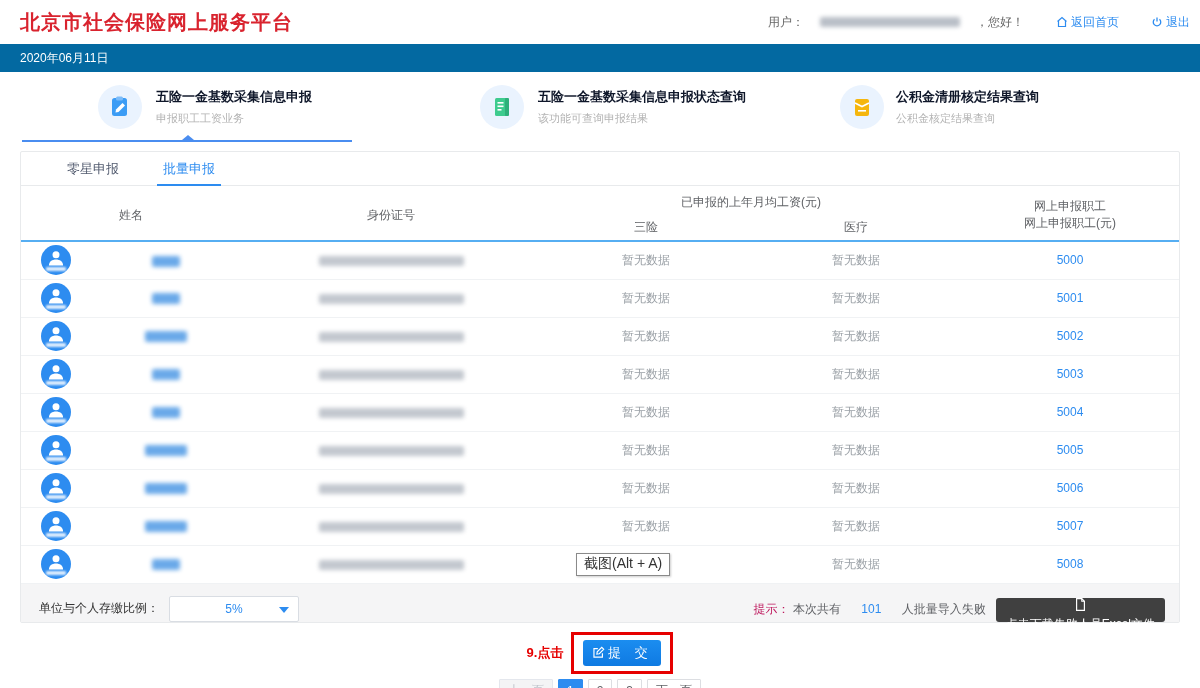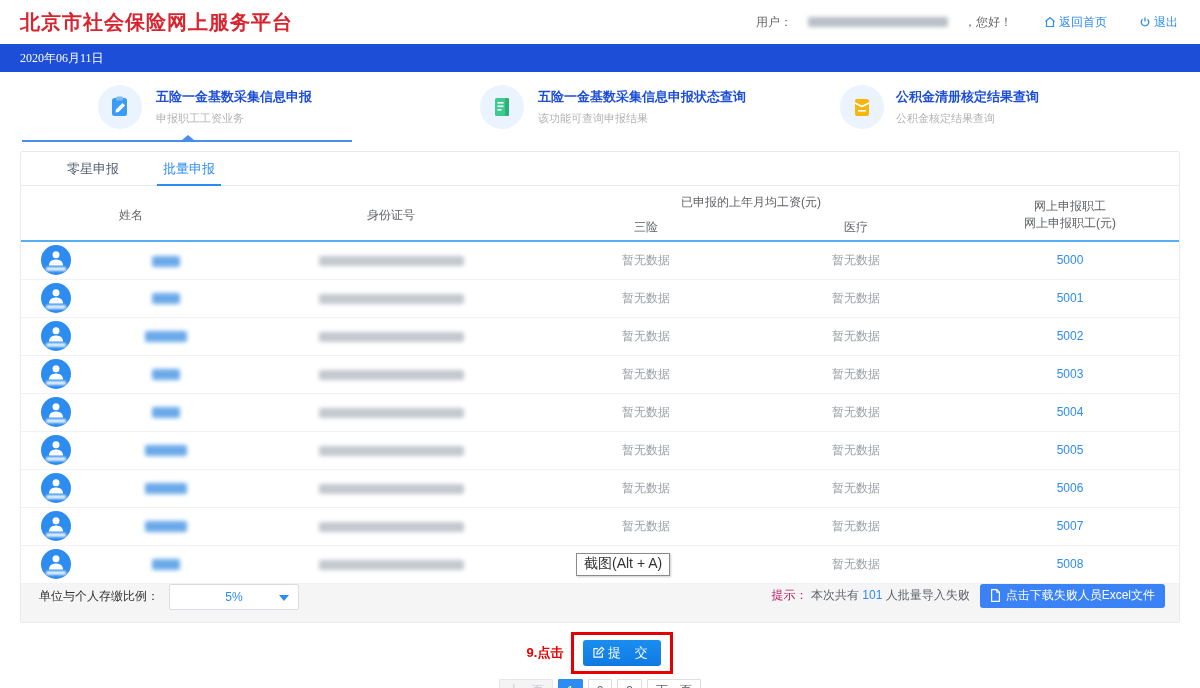--- a/index.html
+++ b/index.html
@@ -1,38 +1,38 @@
 <!DOCTYPE html>
 <html><head>
 <meta charset="utf-8">
 <style>
   * { margin:0; padding:0; box-sizing:border-box; }
   body { font-family:"Liberation Sans","DejaVu Sans",sans-serif; background:#fff; }
   .page { position:relative; width:1200px; height:688px; background:#fff; overflow:hidden; }
 
   
-  .top-header { height:44px; display:flex; align-items:center; justify-content:space-between; padding:0 22px 0 20px; background:#fff; }
+  .top-header { height:44px; display:flex; align-items:center; justify-content:space-between; padding:0 10px 0 20px; background:#fff; }
   .app-title { font-size:20px; font-weight:bold; color:#d9232e; letter-spacing:1px; }
   .user-area { display:flex; align-items:center; font-size:12px; color:#666; gap:16px; }
   .user-area .link { color:#2d8cf0; text-decoration:none; display:inline-flex; align-items:center; gap:3px; margin-left:16px; cursor:pointer; }
   .blur-blob { display:inline-block; border-radius:2px; filter:blur(2px); vertical-align:middle; }
   .user-blob { width:140px; height:10px; background:#b9bfc7; }
 
   
-  .date-bar { height:28px; background:#1d4ed8; color:#fff; font-size:12px; line-height:28px; padding-left:20px;font-family:Liberation Serif, serif; }
+  .date-bar { height:28px; background:#0369a1; color:#fff; font-size:12px; line-height:28px; padding-left:20px; }
 
   
   .services { display:flex; padding:13px 40px 0 40px; height:58px; }
   .service { flex:1; display:flex; align-items:flex-start; gap:14px; }
   .service:nth-child(1){ padding-left:58px; }
   .service:nth-child(2){ padding-left:62px; }
   .service:nth-child(3){ padding-left:40px;gap:12px; }
   .svc-icon-wrap { width:44px; height:44px; border-radius:50%; background:#eaf3fe; display:flex; align-items:center; justify-content:center; flex:0 0 44px; }
   .svc-texts { padding-top:3px; }
-  .svc-title { font-size:13px; color:#1d4ed8; font-weight:600; }
+  .svc-title { font-size:13px; color:#0f172a; font-weight:600; }
   .svc-sub { font-size:11px; color:#b3b3b3; margin-top:5px; }
 
   
   .tab-indicator { position:relative; margin:10px 0 0 22px; width:330px; height:2px; background:#4a8df0; }
   .tab-indicator .tri { position:absolute; left:160px; top:-5px; width:0; height:0;
     border-left:6px solid transparent; border-right:6px solid transparent; border-bottom:5px solid #4a8df0; }
 
   
   .panel { margin:9px 20px 0 20px; border:1px solid #e8eaec; border-radius:2px; background:#fff; }
   .subtabs { height:34px; display:flex; align-items:stretch; border-bottom:1px solid #e8eaec; padding-left:40px; }
@@ -52,31 +52,31 @@
   td.wage-cell { color:#2d8cf0; cursor:pointer; }
   .name-blob { width:28px; height:11px; background:#6aa9e9; }
   tbody tr:nth-child(3) .name-blob, tbody tr:nth-child(6) .name-blob,
   tbody tr:nth-child(7) .name-blob, tbody tr:nth-child(8) .name-blob { width:42px; }
   .id-blob { width:145px; height:10px; background:#c3c8cf; }
   .avatar { width:30px; height:30px; border-radius:50%; background:#2d8cf0; margin:0 auto; position:relative; overflow:hidden; }
   .avatar svg { position:absolute; left:5px; top:3px; }
   .avatar .band { position:absolute; left:5px; right:5px; bottom:4px; height:4px; background:rgba(255,255,255,.85); border-radius:1px; filter:blur(1px); }
 
   
-  .footer-bar { height:38px; background:#f5f5f6; display:flex; align-items:flex-start; justify-content:space-between; padding:0 14px 0 18px;gap:16px; }
+  .footer-bar { height:38px; background:#f5f5f6; display:flex; align-items:flex-end; justify-content:space-between; padding:0 14px 0 18px;gap:16px; }
   .fb-left { display:flex; align-items:center; gap:10px; }
   .ratio-label { font-size:12px; color:#333; }
   .select-box { width:130px; height:26px; background:#fff; border:1px solid #d9dde3; border-radius:2px; display:flex; align-items:center; justify-content:center; position:relative; cursor:pointer; }
   .select-box .val { font-size:12px; color:#2d8cf0; }
   .select-box .caret { position:absolute; right:9px; top:10px; width:0; height:0; border-left:5px solid transparent; border-right:5px solid transparent; border-top:6px solid #2d8cf0; }
   .fb-right { display:flex; align-items:center; gap:10px; }
   .tip { font-size:12px; color:#606266; }
   .tip .tip-label { color:#be185d; font-weight:normal; }
-  .tip .tip-count { color:#2d8cf0; margin:0 0; }
-  .excel-btn { height:24px; background:#3b82f6; color:#fff; border:none; border-radius:3px; font-size:12px; padding:0 10px; display:inline-flex; align-items:center; gap:5px; cursor:pointer; font-family:inherit; }
+  .tip .tip-count { color:#2d8cf0; margin:0 17px; }
+  .excel-btn { height:24px; background:#404040; color:#fff; border:none; border-radius:3px; font-size:12px; padding:0 10px; display:inline-flex; align-items:center; gap:5px; cursor:pointer; font-family:inherit;flex-direction:column; }
 
   
   .submit-area { margin-top:8px; display:flex; align-items:center; justify-content:center; height:44px; }
   .step-label { color:#e60000; font-weight:bold; font-size:13px; margin-right:8px; }
   .red-box { border:3px solid #e60000; padding:5px 9px; display:inline-flex; }
   .submit-btn { width:78px; height:26px; background:linear-gradient(#1b8df0,#0f7ae2); color:#fff; border:none; border-radius:3px; font-size:13px; letter-spacing:5px; display:inline-flex; align-items:center; justify-content:center; gap:2px; cursor:pointer; font-family:inherit; }
   .submit-btn svg { margin-right:1px; }
 
   
   .pagination { margin-top:4px; display:flex; justify-content:center; gap:5px; }

